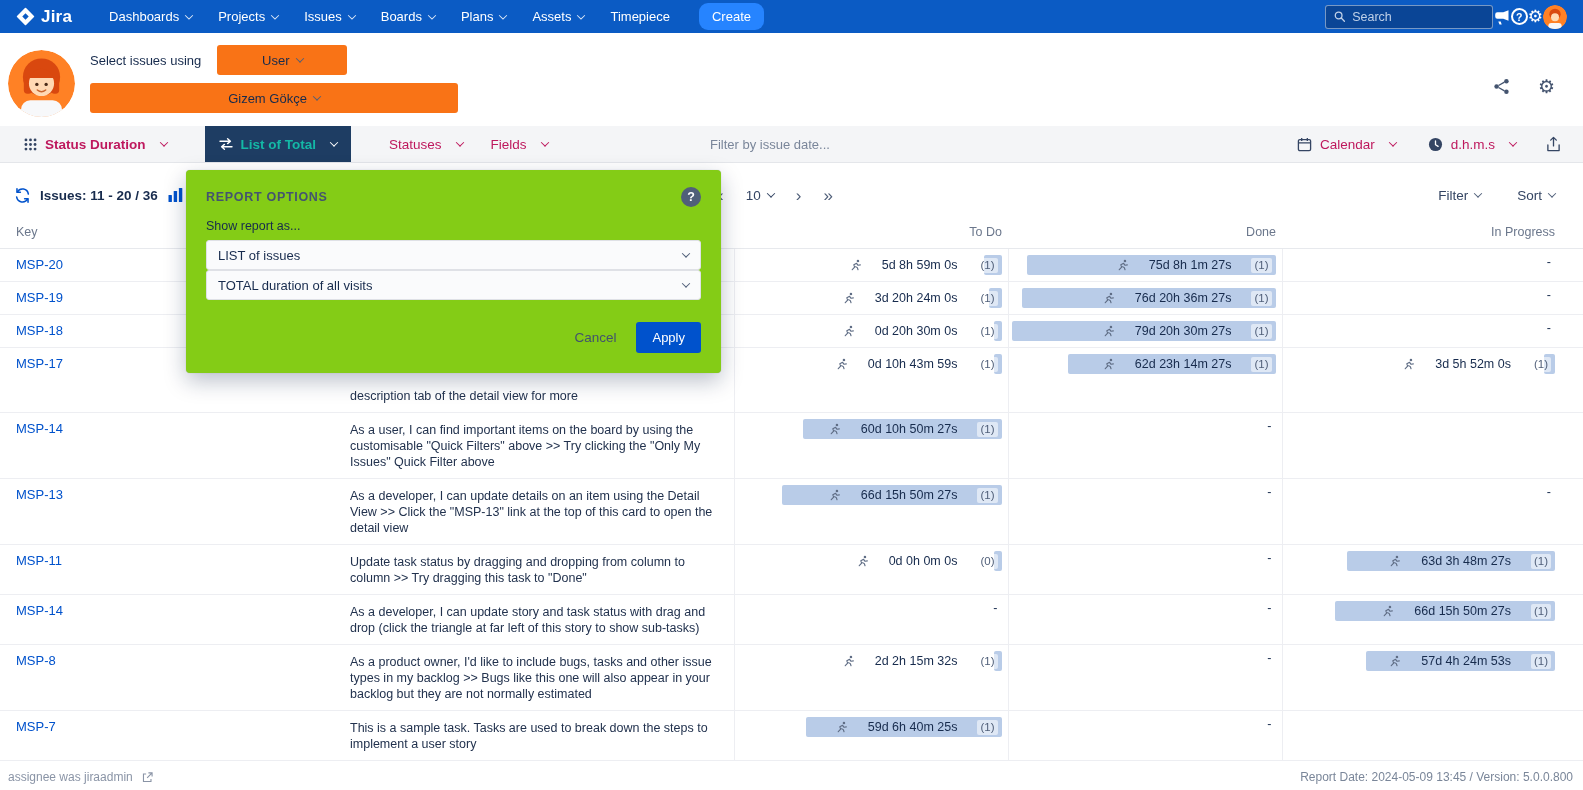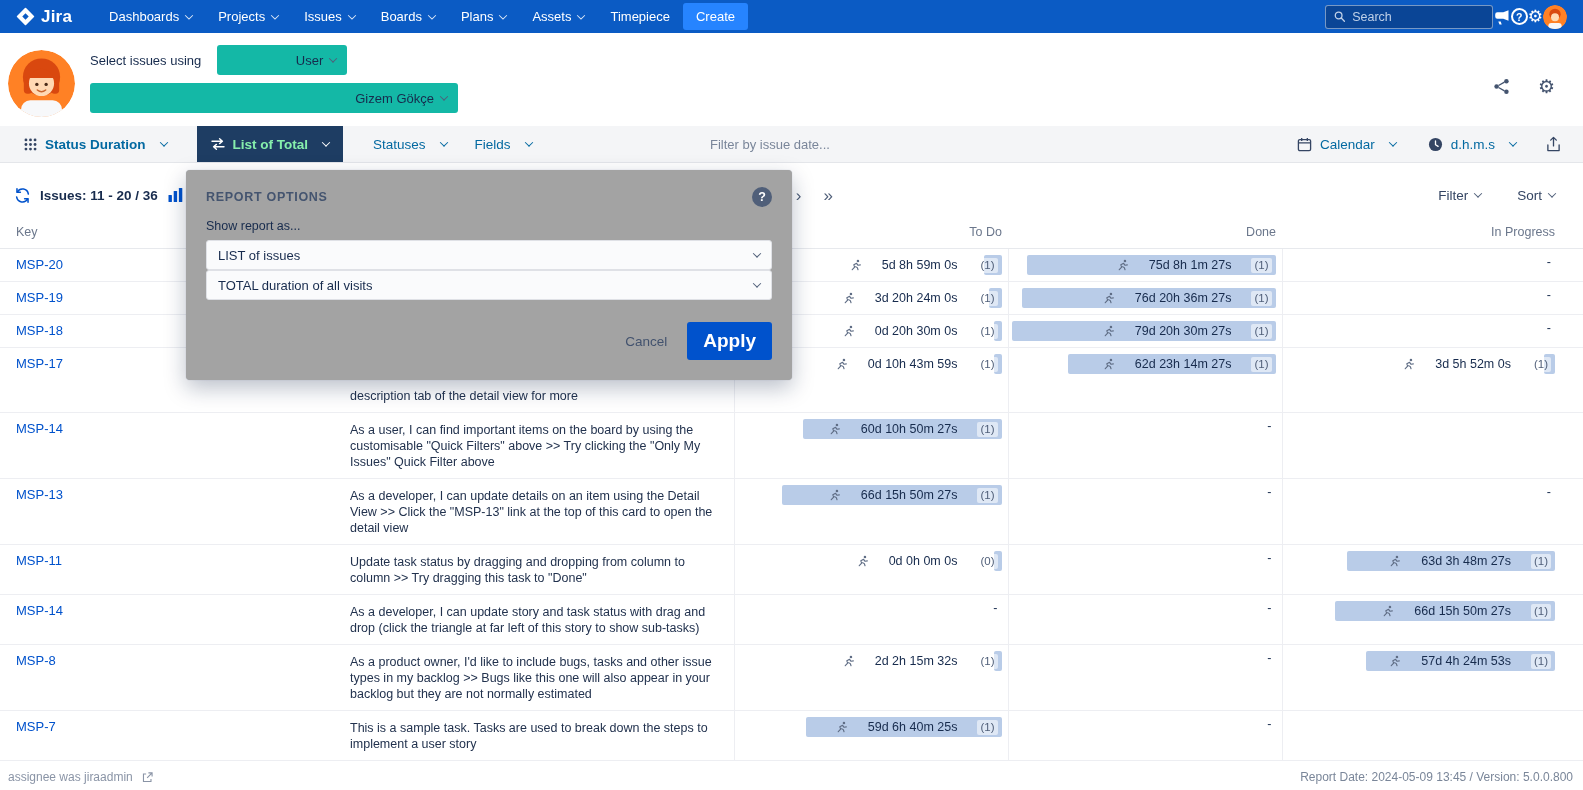--- a/index.html
+++ b/index.html
@@ -10,44 +10,44 @@
     position:relative;overflow:hidden;font-size:13px;
   }
   .chev{display:inline-block;width:6px;height:6px;border-right:1.8px solid currentColor;border-bottom:1.8px solid currentColor;transform:rotate(45deg) translate(-1px,-1px);margin-left:7px;flex:0 0 auto}
   
   .topnav{height:33px;background:var(--nav-bg,#0B5BC4);display:flex;align-items:center;padding:0 16px;color:#fff}
   .brand{display:flex;align-items:center;gap:6px;margin-right:24px;cursor:pointer}
   .brand-text{font-size:17px;font-weight:700;letter-spacing:.2px}
   .topnav-menu{display:flex;align-items:center;height:100%}
   .nav-item{display:flex;align-items:center;height:100%;padding:0 13px;font-size:13px;font-weight:500;cursor:pointer;white-space:nowrap}
   .nav-item .chev{border-color:rgba(255,255,255,.85)}
-  .create-btn{background:var(--create-bg,#2684FF);color:#fff;border:none;border-radius:3px;font-size:13px;font-weight:500;padding:6px 13px;cursor:pointer;font-family:inherit}
+  .create-btn{background:var(--create-bg,#2684FF);color:#fff;border:none;border-radius:9px;font-size:13px;font-weight:500;padding:6px 13px;margin-left:16px;cursor:pointer;font-family:inherit}
   .nav-right{margin-left:auto;display:flex;align-items:center;gap:0}
   .search-box{display:flex;align-items:center;gap:7px;width:168px;height:24px;background:rgba(9,30,66,.35);border:1px solid rgba(255,255,255,.45);border-radius:3px;padding:0 8px}
   .search-box input{background:transparent;border:none;outline:none;color:#fff;font-size:12.5px;width:100%;font-family:inherit}
   .search-box input::placeholder{color:#BFD0E8}
   .nav-help{width:17px;height:17px;border:2px solid #fff;border-radius:50%;font-size:10.5px;font-weight:700;display:flex;align-items:center;justify-content:center;cursor:pointer}
   .gear-glyph{font-size:17px;line-height:1;cursor:pointer}
   .nav-avatar{width:24px;height:24px;border-radius:50%;overflow:hidden;cursor:pointer;display:block}
   
   .user-row{position:relative;height:93px;background:#fff;padding:12px 16px 0 90px}
   .big-avatar{position:absolute;left:8px;top:17px;width:67px;height:67px;border-radius:50%;overflow:hidden}
   .sel-row1{display:flex;align-items:center;gap:16px;margin-bottom:8px}
   .sel-label{font-size:13px;color:#172B4D}
-  .select{background:#14b8a6;border-radius:3px;height:30px;display:flex;align-items:center;justify-content:flex-end;padding:0 11px;font-size:13px;color:#172B4D;cursor:pointer}
+  .select{background:#f97316;border-radius:3px;height:30px;display:flex;align-items:center;justify-content:center;padding:0 11px;font-size:13px;color:#172B4D;cursor:pointer}
   .select .chev{color:#505F79}
   .mode-select{width:130px}
   .user-select{width:368px}
   .panel-icons{position:absolute;right:28px;top:44px;display:flex;align-items:center;gap:28px;color:#44546F}
   .panel-icons .gear-glyph{font-size:19px;color:#44546F}
   
   .toolbar{height:37px;background:#F4F5F7;border-bottom:1px solid #E4E6EA;display:flex;align-items:center;padding:0 10px;position:relative}
-  .tb-item{display:flex;align-items:center;gap:8px;height:100%;padding:0 14px;font-size:13.5px;color:#0369a1;cursor:pointer;white-space:nowrap}
+  .tb-item{display:flex;align-items:center;gap:8px;height:100%;padding:0 14px;font-size:13.5px;color:#be185d;cursor:pointer;white-space:nowrap}
   .tb-strong{font-weight:700}
-  .tb-active{background:var(--active-view-bg,#1E3D63);color:#86efac;font-weight:700;margin:0 16px}
+  .tb-active{background:var(--active-view-bg,#1E3D63);color:#14b8a6;font-weight:700;margin:0 24px}
   .tb-active .chev{border-color:#fff}
   .tb-center{position:absolute;left:710px;top:0;height:100%;display:flex;align-items:center;font-size:13px;color:#7A869A;cursor:text}
   .tb-right{margin-left:auto;display:flex;align-items:center;gap:4px}
   .export-btn{padding:0 12px;height:100%;display:flex;align-items:center;cursor:pointer}
   
   .listbar{position:relative;height:40px;margin-top:12px;display:flex;align-items:center;padding:0 28px 0 14px}
   .refresh-btn{cursor:pointer;display:flex;align-items:center}
   .issues-label{font-size:13.5px;font-weight:700;color:#172B4D;margin:16px 9px}
   .chart-btn{cursor:pointer;display:flex;align-items:center}
   .pagination{position:absolute;left:718px;display:flex;align-items:center;gap:22px}
@@ -66,30 +66,30 @@
   .col-summary{font-size:12.5px;line-height:16px;color:#22324E;padding:9px 20px 8px 16px}
   .col-dur{text-align:right;padding:6px 6px 6px 0;border-left:1px solid #EDEEF2;font-size:12.5px;color:#172B4D}
   .durwrap{position:relative;display:block;height:20px}
   .durbar{position:absolute;right:0;top:0;height:20px;background:var(--bar-fill,#B9CCE8);border-radius:2px}
   .durtext{position:relative;display:flex;justify-content:flex-end;align-items:center;gap:20px;height:20px;padding-right:4px}
   .runner{width:12px;height:12px;flex:0 0 auto}
   .dtext{white-space:nowrap}
   .dcount{background:rgba(255,255,255,.55);border-radius:2px;padding:0 3px;font-size:11.5px;color:#505F79;line-height:15px}
   .dash{display:inline-block;padding-right:4px}
   
-  .modal{position:absolute;left:186px;top:170px;width:606px;background:#a3a3a3;border-radius:4px;box-shadow:0 8px 22px rgba(9,30,66,.28),0 0 1px rgba(9,30,66,.3);padding:17px 20px 20px;z-index:50}
+  .modal{position:absolute;left:186px;top:170px;width:535px;background:#84cc16;border-radius:4px;box-shadow:0 8px 22px rgba(9,30,66,.28),0 0 1px rgba(9,30,66,.3);padding:17px 20px 20px;z-index:50}
   .modal-head{display:flex;justify-content:space-between;align-items:center;margin-bottom:10px}
   .modal-title{font-size:12.5px;font-weight:700;color:#44546F;letter-spacing:.7px}
   .help-badge{width:20px;height:20px;border-radius:50%;background:#505F79;color:#fff;font-size:12.5px;font-weight:700;display:flex;align-items:center;justify-content:center;cursor:pointer}
   .modal-label{font-size:12.5px;color:#172B4D;margin:12px 0 7px}
   .modal-select{height:30px;background:#FAFBFC;border:1.5px solid #DFE1E6;border-radius:3px;display:flex;align-items:center;justify-content:space-between;padding:0 11px;font-size:13px;color:#172B4D;cursor:pointer}
   .modal-select .chev{color:#505F79}
   .modal-foot{display:flex;justify-content:flex-end;align-items:center;gap:20px;margin-top:22px}
   .cancel-btn{font-size:13.5px;color:#42526E;background:none;border:none;cursor:pointer;font-family:inherit}
-  .apply-btn{background:var(--apply-bg,#0052CC);color:#fff;border:none;border-radius:3px;padding:8px 16px;font-size:19px;font-weight:700;cursor:pointer;font-family:inherit}
+  .apply-btn{background:var(--apply-bg,#0052CC);color:#fff;border:none;border-radius:3px;padding:8px 16px;font-size:13px;font-weight:400;cursor:pointer;font-family:inherit}
   
   .page-footer{position:absolute;left:8px;right:10px;bottom:6px;display:flex;justify-content:space-between;align-items:center;font-size:12px}
   .footer-left{display:flex;align-items:center;gap:9px;color:#8A94A6}
   .footer-right{color:#7A8699}
 </style>
 </head>
 <body>
 
 <div class="app">
 

